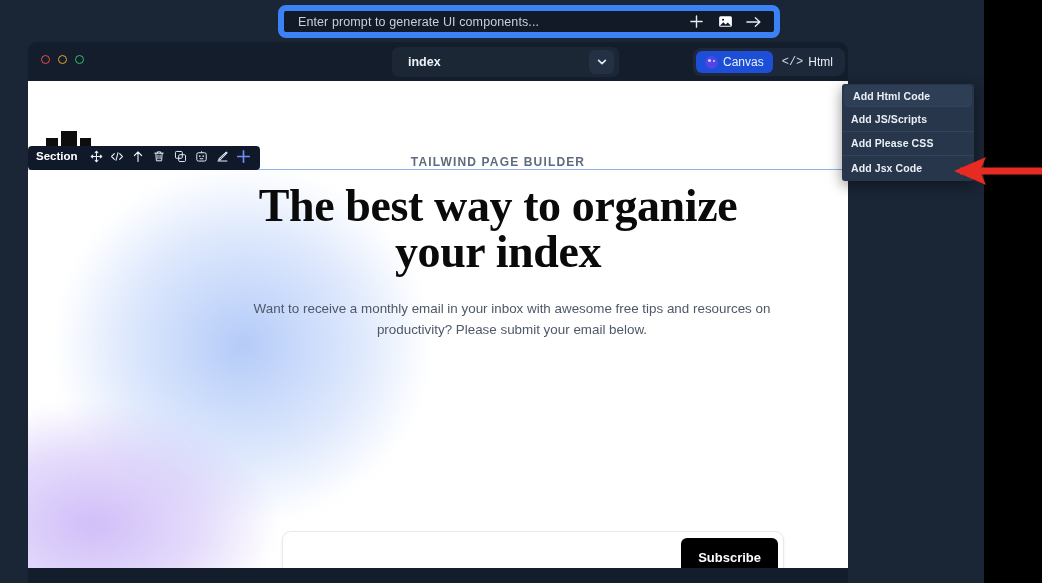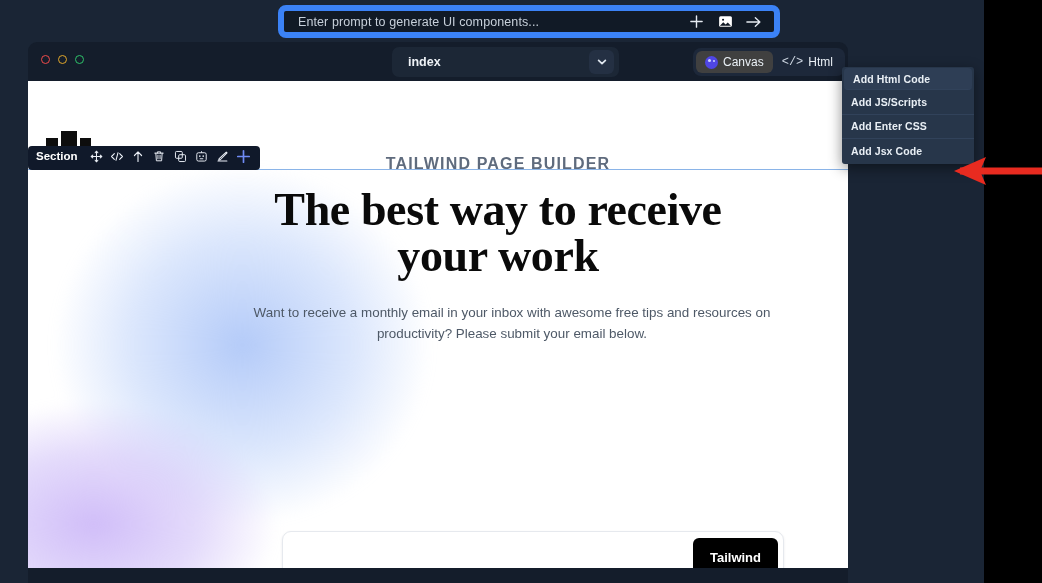--- a/index.html
+++ b/index.html
@@ -60,21 +60,21 @@
   }
 
   .mode-group {
     position: absolute; left: 665px; top: 6px; height: 28px;
     background: #1d283a; border-radius: 8px; display: flex; align-items: center; padding: 3px;
   }
   .mode-pill {
     display: flex; align-items: center; gap: 5px; height: 22px; padding: 0 9px;
     border-radius: 6px; font-size: 12px; color: #e9eff5; font-weight: 500;
   }
-  .mode-pill.active { background: #404040; }
+  .mode-pill.active { background: #1d4ed8; }
   .palette { width: 13px; height: 13px; border-radius: 50%; background: #4f46e5; position: relative; display:inline-block;}
   .palette::after{content:""; position:absolute; left:3px; top:3px; width:3px;height:3px;border-radius:50%;background:#cdd4ff;}
   .palette::before{content:""; position:absolute; right:3px; top:4px; width:2.5px;height:2.5px;border-radius:50%;background:#cdd4ff;}
   .code-glyph { font-size: 12px; color: #cfd8e3; font-family: "Liberation Mono", monospace; }
 
   .icon-btn {
     position: absolute; top: 6px; height: 28px; width: 28px;
     background: #1d283a; border-radius: 7px; display: flex; align-items: center; justify-content: center;
     color: #e8eef4;
   }
@@ -105,21 +105,21 @@
       radial-gradient(closest-side at 38% 72%, rgba(206,186,248,.95) 0%, rgba(206,190,248,.55) 45%, rgba(255,255,255,0) 78%),
       radial-gradient(closest-side at 62% 40%, rgba(176,200,248,.95) 0%, rgba(186,208,250,.5) 48%, rgba(255,255,255,0) 80%);
     filter: blur(6px);
   }
 
   .hero {
     position: absolute; left: 0; top: 0; width: 940px; height: 487px;
     display: flex; flex-direction: column; align-items: center;
   }
   .eyebrow {
-    margin-top: 74px; font-size: 16px; letter-spacing: 1.15px;
+    margin-top: 74px; font-size: 12px; letter-spacing: 1.15px;
     color: #5f6b7d; font-weight: 600;
   }
   .headline {
     margin-top: 14px; width: 540px; text-align: center;
     font-family: "Liberation Serif", serif; font-weight: 700;
     font-size: 46px; line-height: 46px; color: #0a0a0a; letter-spacing: -.4px;
   }
   .subcopy {
     margin-top: 23px; width: 520px; text-align: center;
     font-size: 13.4px; line-height: 21px; color: #4e5967; margin-left: 28px;
@@ -166,21 +166,21 @@
   
   .scrollbar {
     position: absolute; left: 940px; top: 39px; width: 16px; height: 502px;
     background: #f1f1f1; border-left: 1px solid #dcdcdc;
   }
   .sb-arrow { width: 16px; height: 17px; display: flex; align-items: center; justify-content: center; color: #6b6b6b; font-size: 7px; background: #f1f1f1; }
   .sb-thumb { position: absolute; left: 2px; top: 18px; width: 12px; height: 460px; background: #cdcdcd; border-radius: 0; }
 
   
   .menu {
-    position: absolute; left: 842px; top: 67px; width: 132px;
+    position: absolute; left: 842px; top: 84px; width: 132px;
     background: #27364a; border-radius: 3px; z-index: 20;
     box-shadow: 0 4px 14px rgba(0,0,0,.45); overflow: hidden;
   }
   .menu-item {
     height: 24.6px; display: flex; align-items: center; padding-left: 9px;
     color: #e9eff5; font-size: 10.5px; font-weight: 700; letter-spacing: .1px;
     border-bottom: 1px solid #31425a;
   }
   .menu-item:last-child { border-bottom: 0; }
   .menu-item.highlight { background: #2e3e55; border-radius: 4px; margin: 1px 2px 0 2px; height: 22px; }
@@ -280,27 +280,27 @@
           <div class="grad"></div>
 
           <div class="logo-frag">
             <i style="width:12px;height:9px;"></i>
             <i style="width:16px;height:16px;"></i>
             <i style="width:11px;height:9px;"></i>
           </div>
 
           <div class="hero">
             <div class="eyebrow">TAILWIND PAGE BUILDER</div>
-            <h1 class="headline">The best way to receive your work</h1>
+            <h1 class="headline">The best way to organize your index</h1>
             <p class="subcopy">Want to receive a monthly email in your inbox with awesome free tips and resources on productivity? Please submit your email below.</p>
           </div>
 
           <div class="form-row">
             <input class="email-input" type="text" value="" placeholder="" style="">
-            <button class="subscribe-btn">Tailwind</button>
+            <button class="subscribe-btn">Subscribe</button>
           </div>
 
           <div class="sel-line"></div>
 
           <div class="section-toolbar">
             <span class="section-label">Section</span>
             <span class="st-ico">
               <svg width="13" height="13" viewBox="0 0 16 16" fill="none" stroke="currentColor" stroke-width="1.3" stroke-linecap="round" stroke-linejoin="round">
                 <path d="M8 1.5v13M1.5 8h13M8 1.5L6.3 3.4M8 1.5l1.7 1.9M8 14.5l-1.7-1.9M8 14.5l1.7-1.9M1.5 8l1.9-1.7M1.5 8l1.9 1.7M14.5 8l-1.9-1.7M14.5 8l-1.9 1.7"></path>
               </svg>
@@ -358,21 +358,21 @@
   </div>
 
   <div class="menu">
     <div class="menu-item highlight">
       <span>Add Html Code</span>
     </div>
     <div class="menu-item">
       <span>Add JS/Scripts</span>
     </div>
     <div class="menu-item">
-      <span>Add Enter CSS</span>
+      <span>Add Please CSS</span>
     </div>
     <div class="menu-item">
       <span>Add Jsx Code</span>
     </div>
   </div>
 
   <svg class="arrow-svg" viewBox="0 0 92 42">
     <path d="M10 21 L92 21" stroke="#e82b20" stroke-width="7" stroke-linecap="butt"></path>
     <path d="M4 21 L36 7 L30 21 L36 35 Z" fill="#e82b20"></path>
   </svg>

